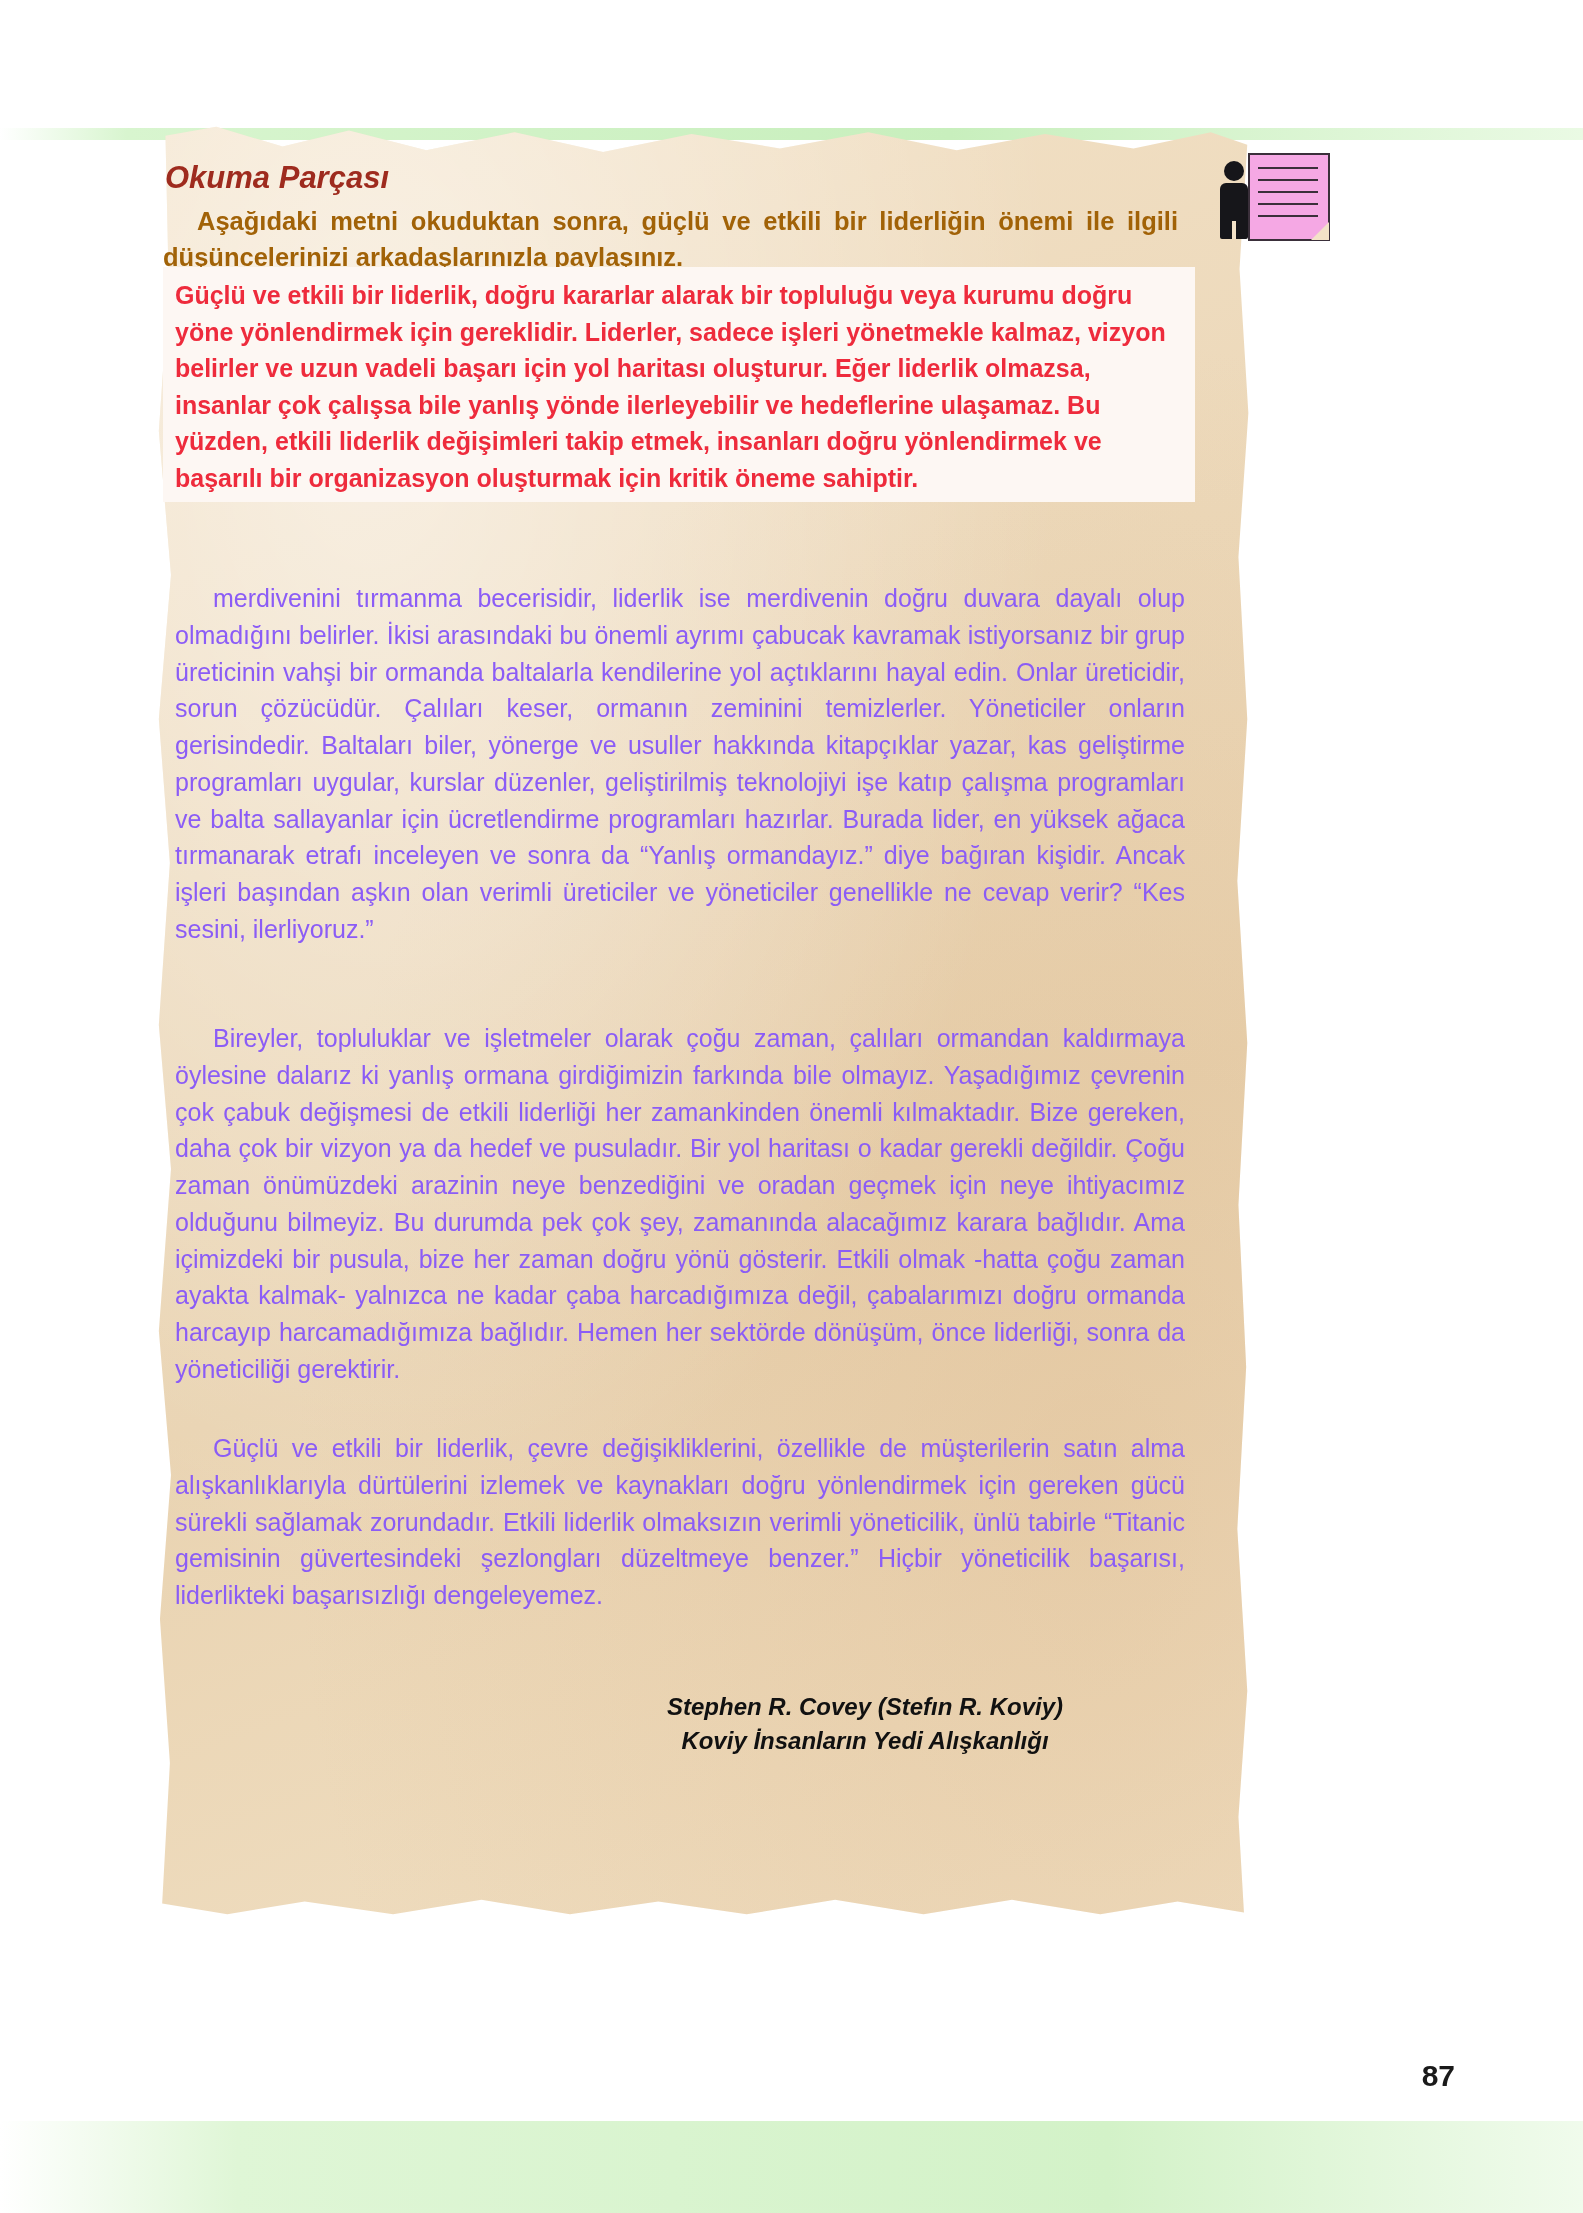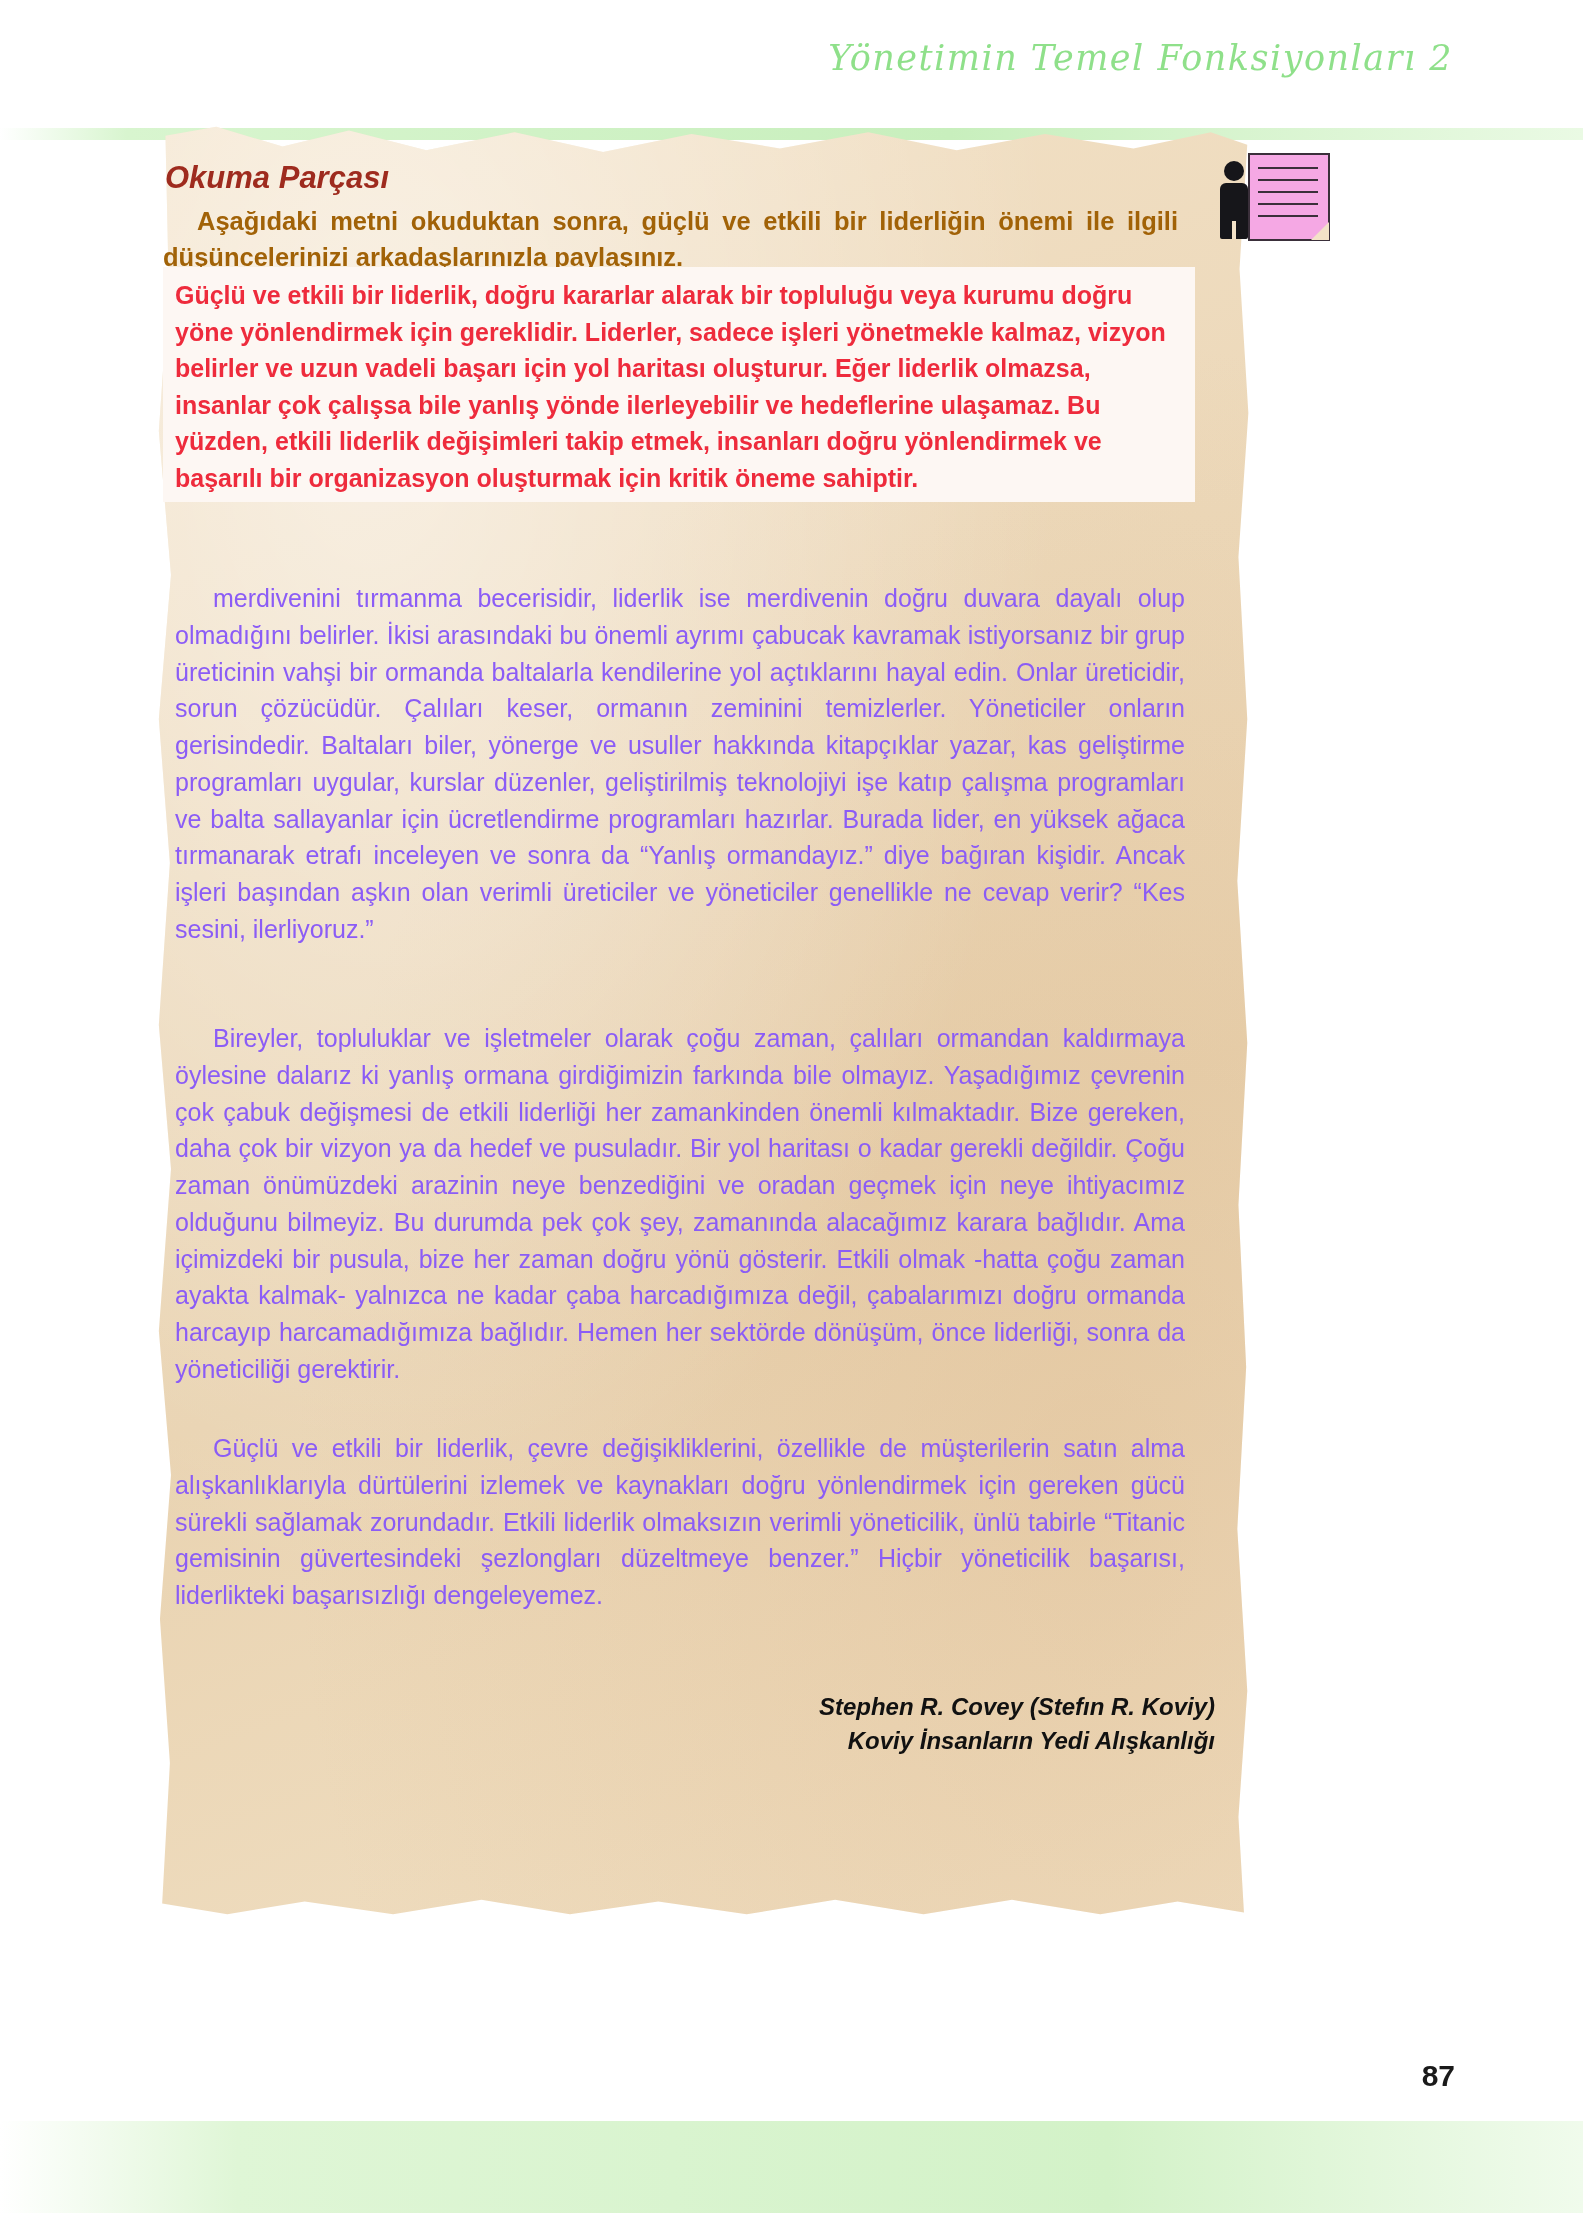--- a/index.html
+++ b/index.html
@@ -163,21 +163,21 @@
   }
   .para-1 { top: 455px; }
   .para-2 { top: 895px; }
   .para-3 { top: 1305px; }
 
   .attribution {
     position: absolute;
     right: 35px;
     top: 1565px;
     width: 700px;
-    text-align: right;
+    text-align: center;
     font-size: 24px;
     font-weight: 700;
     font-style: italic;
     line-height: 1.42;
     color: #111111;
   }
 
   
   .reading-icon {
     position: absolute;
@@ -235,21 +235,20 @@
     top: 68px;
     width: 4px;
     height: 18px;
     background: #f3e2c8;
   }
 </style>
 </head>
 <body>
 
 <div class="page-header">
-  <div class="header-title">Yönetimin Temel Fonksiyonları 2</div>
   <div class="header-rule"></div>
 </div>
 
 <div class="paper"></div>
 
 <div class="content">
 
   <div class="section-title">Okuma Parçası</div>
 
   <div class="instruction">Aşağıdaki metni okuduktan sonra, güçlü ve etkili bir liderliğin önemi ile ilgili düşüncelerinizi arkadaşlarınızla paylaşınız.</div>

